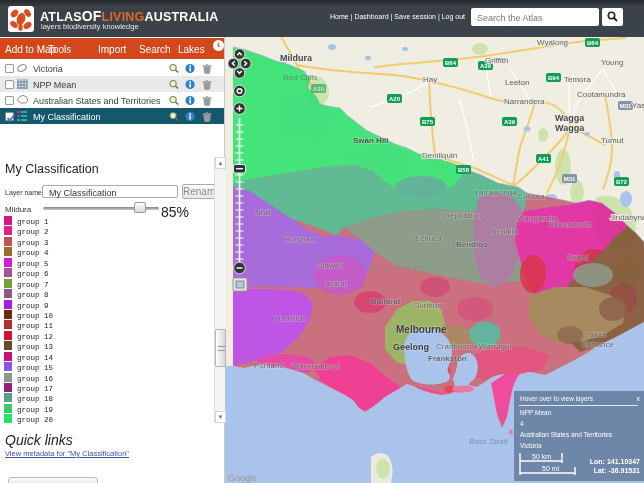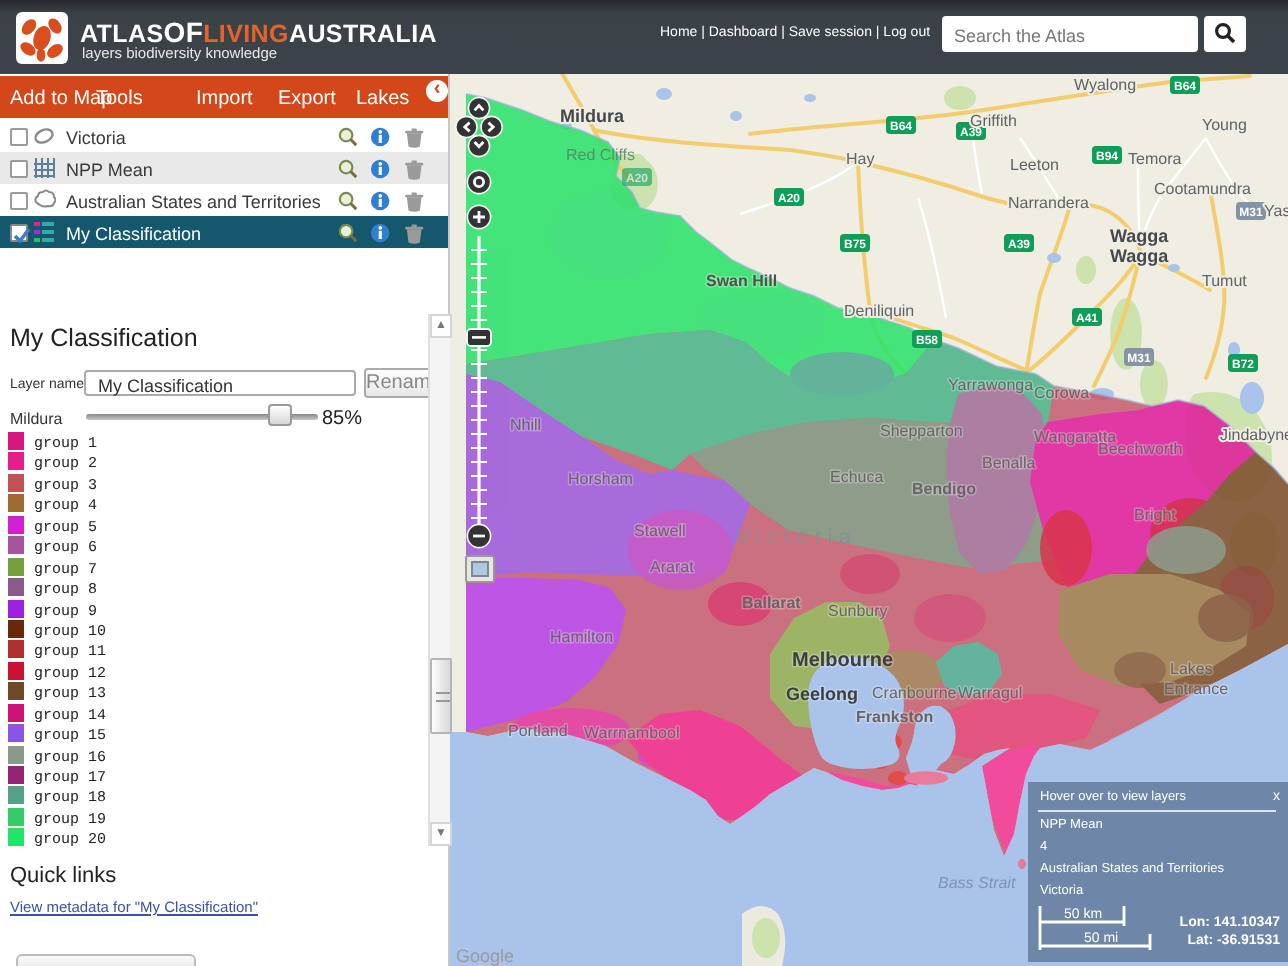--- a/index.html
+++ b/index.html
@@ -32,25 +32,25 @@
 
 
 #panel { position:absolute; left:0; top:0; width:214px; height:446px; }
 #phead { position:absolute; left:5px; top:125px; font-size:12.5px; color:#222; }
 #lname { position:absolute; left:5px; top:152px; font-size:7px; color:#333; }
 #linput { position:absolute; left:42px; top:148px; width:136px; height:13px; border:1px solid #aaa; border-radius:2px; font-size:9px; color:#333; padding:2px 0 0 6px; }
 #renbtn { position:absolute; left:182px; top:147px; width:34px; height:15px; border:1px solid #aaa; border-radius:2px; background:linear-gradient(#fdfdfd,#e8e8e8); color:#888; font-size:10px; text-align:center; padding-top:1px; }
 #opac { position:absolute; left:5px; top:168px; font-size:8px; color:#333; }
 #strack { position:absolute; left:43px; top:170px; width:116px; height:3px; background:linear-gradient(#888,#c8c8c8); border-radius:2px; }
 #shandle { position:absolute; left:134px; top:165px; width:12px; height:11px; background:linear-gradient(#fefefe,#d8d8d8); border:1px solid #999; border-radius:2px; }
-#spct { position:absolute; left:161px; top:167px; font-size:10px; color:#222; }
+#spct { position:absolute; left:161px; top:167px; font-size:14px; color:#222; }
 #groups { position:absolute; left:4px; top:179px; font-family:"Liberation Mono", monospace; font-size:7.5px; color:#222; }
 .grow { height:10.45px; line-height:10.45px; white-space:nowrap; }
 .sw { display:inline-block; width:8px; height:9px; margin-right:5px; vertical-align:-1.5px; }
-#qlinks { position:absolute; left:5px; top:395px; font-size:11px; color:#222; }
+#qlinks { position:absolute; left:5px; top:395px; font-size:14px; color:#222;font-style:italic; }
 #qlink { position:absolute; left:5px; top:412px; font-size:7.5px; color:#3a53a4; text-decoration:underline; }
 #btmbtn { position:absolute; left:8px; top:440px; width:90px; height:10px; border:1px solid #bbb; border-radius:3px; background:linear-gradient(#fafafa,#e5e5e5); }
 
 
 #sscroll { position:absolute; left:214px; top:120px; width:11px; height:266px; background:#f4f4f4; border-left:1px solid #e0e0e0; }
 .sarr { position:absolute; left:0; width:11px; height:12px; background:#fdfdfd; border:1px solid #d5d5d5; color:#777; font-size:6px; text-align:center; line-height:11px; }
 #sthumb { position:absolute; left:0px; top:172px; width:11px; height:38px; background:linear-gradient(90deg,#fdfdfd,#d8d8d8); border:1px solid #b5b5b5; border-radius:1px; }
 #sgrip { position:absolute; left:2px; top:16px; width:7px; height:5px; border-top:1px solid #999; border-bottom:1px solid #999; }
 
 
@@ -347,21 +347,21 @@
       <text x="24" y="20" font-size="7" fill="#fff">50 mi</text>
     </svg>
     <div id="lonlat">Lon: 141.10347<br>Lat: -36.91531</div>
   </div>
 
   <div id="sidebar">
     <div id="menubar">
       <span style="left:5px">Add to Map</span>
       <span style="left:48px">Tools</span>
       <span style="left:98px">Import</span>
-      <span style="left:139px">Export</span>
+      <span style="left:139px">Search</span>
       <span style="left:178px">Lakes</span>
       <div id="collapse">‹</div>
     </div>
 
     <div class="lrow" style="top:23px; background:#fff">
       <span class="cb"></span>
       <svg class="licon" viewBox="0 0 12 12">
           <ellipse cx="6" cy="6" rx="4.5" ry="3" transform="rotate(-25 6 6)" fill="none" stroke="#8a8a8a" stroke-width="1.2"></ellipse>
         </svg>
       <span class="lbl">Victoria</span>

